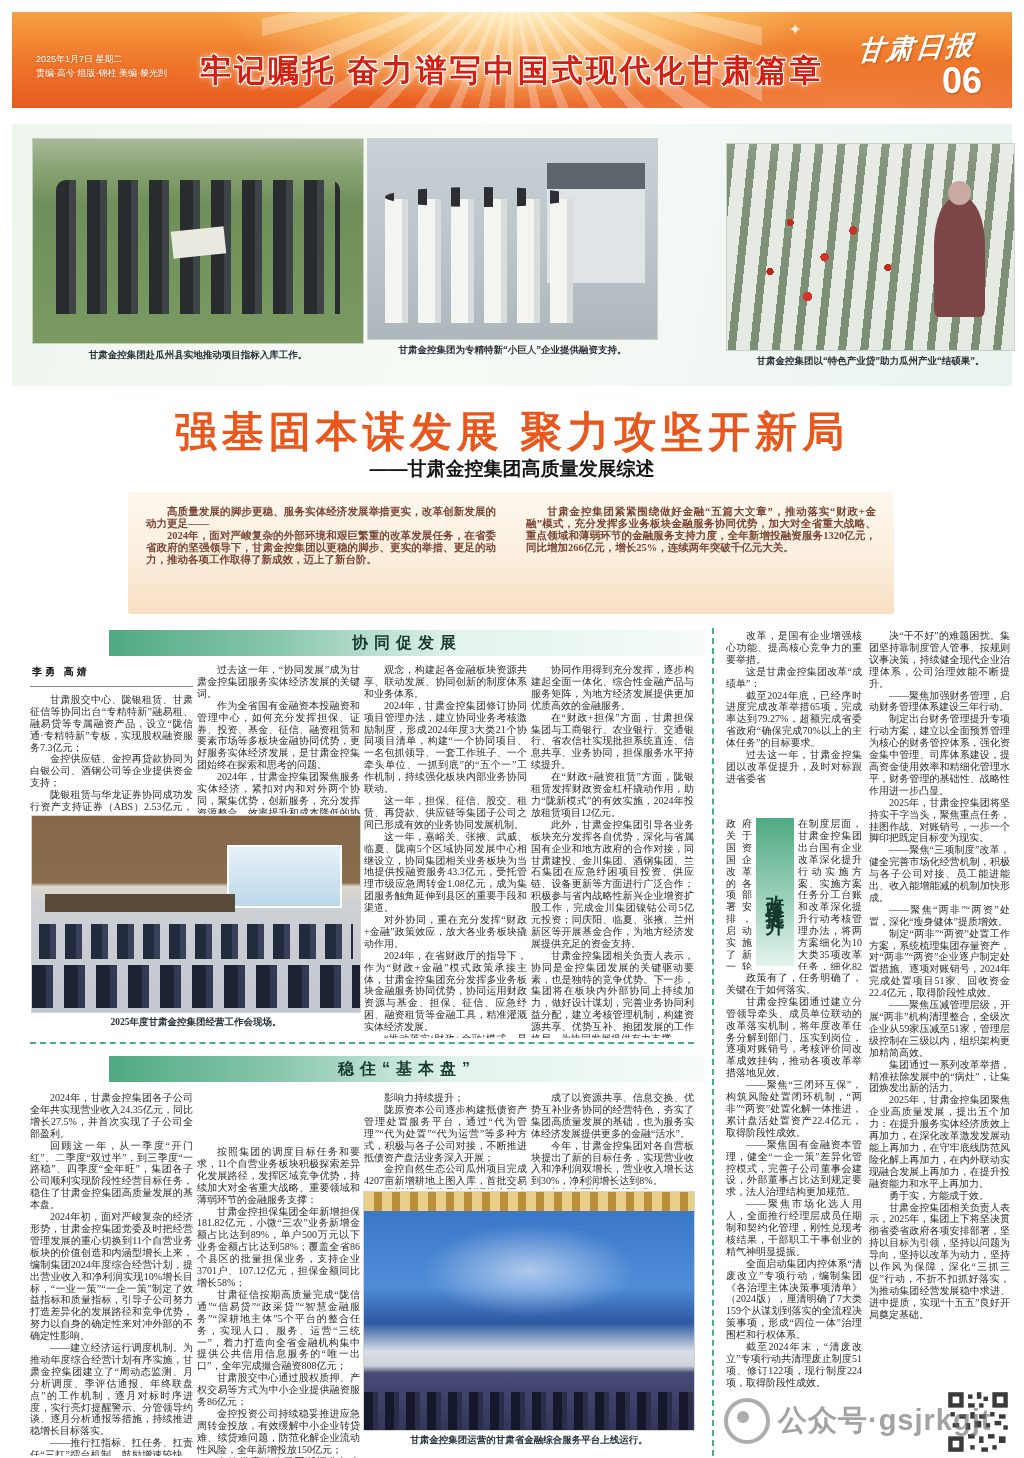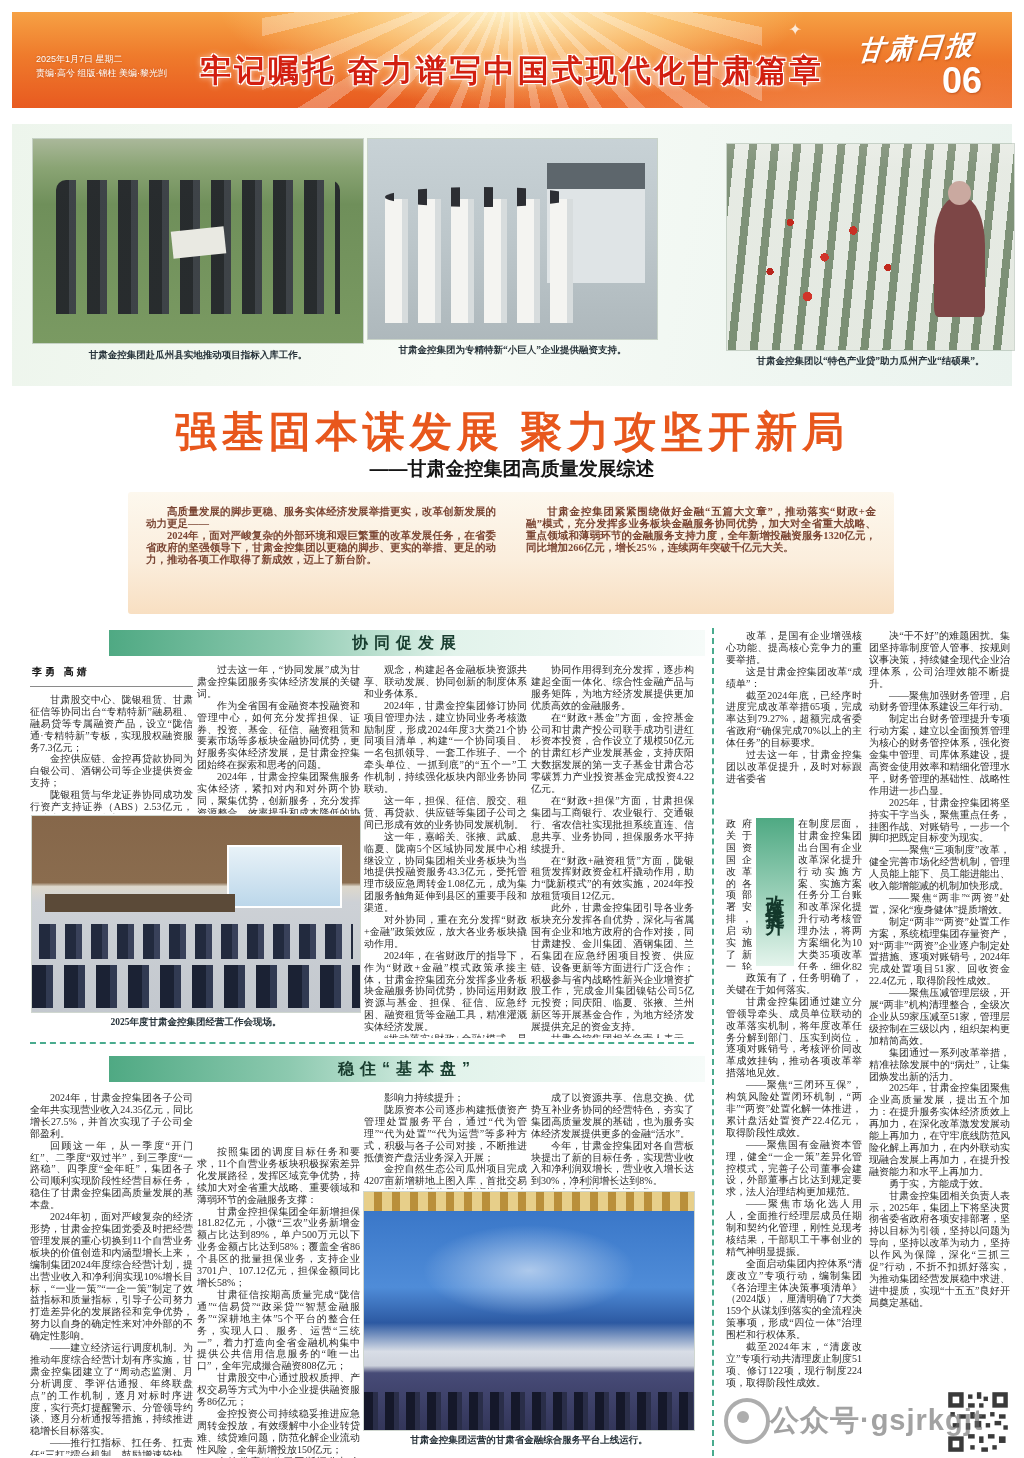--- a/index.html
+++ b/index.html
@@ -128,21 +128,21 @@
   .c5top{height:186px;overflow:hidden;}
   .c5mid{height:152px;display:flex;gap:4px;overflow:hidden;margin:2px 0;}
   .midL{width:26px;overflow:hidden;}
   .midR{flex:1;overflow:hidden;}
   .vband{width:38px;height:148px;flex:0 0 38px;background:linear-gradient(180deg,#4fa983 0%,#9ed2bb 55%,#e4f4ec 100%);
     writing-mode:vertical-rl;text-orientation:upright;display:flex;align-items:center;justify-content:center;
     font-family:"Liberation Sans","DejaVu Sans",sans-serif;font-weight:bold;font-size:19px;letter-spacing:5px;color:#14382b;}
   .c5bot{height:480px;overflow:hidden;}
 
   
-  .watermark{position:absolute;left:724px;top:1398px;display:flex;align-items:center;z-index:6;
+  .watermark{position:absolute;left:724px;top:1398px;display:flex;align-items:center;gap:8px;z-index:6;
     color:rgba(105,105,105,.62);font-size:29px;font-weight:bold;font-family:"Liberation Sans","DejaVu Sans",sans-serif;
     letter-spacing:1px;}
   .wm-icon{width:38px;height:38px;border:4px solid rgba(105,105,105,.55);border-radius:50%;position:relative;flex:0 0 38px;}
   .wm-icon:before{content:"";position:absolute;left:9px;top:9px;width:12px;height:12px;background:rgba(105,105,105,.55);border-radius:50%;}
   .qr{position:absolute;left:946px;top:1390px;width:64px;height:64px;z-index:5;background:#fff;}
 </style>
 </head>
 <body>
 
 <div class="page">
@@ -212,21 +212,20 @@
       <p class="para">观念，构建起各金融板块资源共享、联动发展、协同创新的制度体系和业务体系。</p>
       <p class="para">2024年，甘肃金控集团修订协同项目管理办法，建立协同业务考核激励制度，形成2024年度3大类21个协同项目清单，构建“一个协同项目、一名包抓领导、一套工作班子、一个牵头单位、一抓到底”的“五个一”工作机制，持续强化板块内部业务协同联动。</p>
       <p class="para">这一年，担保、征信、股交、租赁、再贷款、供应链等集团子公司之间已形成有效的业务协同发展机制。</p>
       <p class="para">这一年，嘉峪关、张掖、武威、临夏、陇南5个区域协同发展中心相继设立，协同集团相关业务板块为当地提供投融资服务43.3亿元，受托管理市级应急周转金1.08亿元，成为集团服务触角延伸到县区的重要手段和渠道。</p>
       <p class="para">对外协同，重在充分发挥“财政+金融”政策效应，放大各业务板块撬动作用。</p>
       <p class="para">2024年，在省财政厅的指导下，作为“财政+金融”模式政策承接主体，甘肃金控集团充分发挥多业务板块金融服务协同优势，协同运用财政资源与基金、担保、征信、应急纾困、融资租赁等金融工具，精准灌溉实体经济发展。</p>
       <p class="para">“推动落实‘财政+金融’模式，是甘肃金控集团拓展发展空间的重大机遇和重要抓手。”甘肃金控集团相关负责人如是说。</p>
     </div>
   <div class="col" id="c4a">
       <p class="para">协同作用得到充分发挥，逐步构建起全面一体化、综合性金融产品与服务矩阵，为地方经济发展提供更加优质高效的金融服务。</p>
-      <p class="para">在“财政+基金”方面，金控基金公司和甘肃产投公司联手成功引进红杉资本投资，合作设立了规模50亿元的甘肃红杉产业发展基金，支持庆阳大数据发展的第一支子基金甘肃合芯零碳算力产业投资基金完成投资4.22亿元。</p>
       <p class="para">在“财政+担保”方面，甘肃担保集团与工商银行、农业银行、交通银行、省农信社实现批担系统直连、信息共享、业务协同，担保服务水平持续提升。</p>
       <p class="para">在“财政+融资租赁”方面，陇银租赁发挥财政资金杠杆撬动作用，助力“陇新模式”的有效实施，2024年投放租赁项目12亿元。</p>
       <p class="para">此外，甘肃金控集团引导各业务板块充分发挥各自优势，深化与省属国有企业和地方政府的合作对接，同甘肃建投、金川集团、酒钢集团、兰石集团在应急纾困项目投资、供应链、设备更新等方面进行广泛合作；积极参与省内战略性新兴企业增资扩股工作，完成金川集团镍钴公司5亿元投资；同庆阳、临夏、张掖、兰州新区等开展基金合作，为地方经济发展提供充足的资金支持。</p>
       <p class="para">甘肃金控集团相关负责人表示，协同是金控集团发展的关键驱动要素，也是独特的竞争优势。下一步，集团将在板块内外部协同上持续加力，做好设计谋划，完善业务协同利益分配，建立考核管理机制，构建资源共享、优势互补、抱团发展的工作格局，为协同发展提供有力支撑。</p>
     </div>
 
   <div class="photo" id="photoMeeting">
     <div class="screen"></div>
     <div class="headtable"></div>
     <div class="rows1"></div>
@@ -293,21 +292,21 @@
         <p class="para">——聚焦市场化选人用人，全面推行经理层成员任期制和契约化管理，刚性兑现考核结果，干部职工干事创业的精气神明显提振。</p>
         <p class="para">全面启动集团内控体系“清废改立”专项行动，编制集团《各治理主体决策事项清单》（2024版），厘清明确了7大类159个从谋划到落实的全流程决策事项，形成“四位一体”治理围栏和行权体系。</p>
         <p class="para">截至2024年末，“清废改立”专项行动共清理废止制度51项、修订122项，现行制度224项，取得阶段性成效。</p>
       </div>
   </div>
   <div class="col" id="c6">
       <p class="para">决“干不好”的难题困扰。集团坚持靠制度管人管事、按规则议事决策，持续健全现代企业治理体系，公司治理效能不断提升。</p>
       <p class="para">——聚焦加强财务管理，启动财务管理体系建设三年行动。</p>
       <p class="para">制定出台财务管理提升专项行动方案，建立以全面预算管理为核心的财务管控体系，强化资金集中管理、司库体系建设，提高资金使用效率和精细化管理水平，财务管理的基础性、战略性作用进一步凸显。</p>
       <p class="para">2025年，甘肃金控集团将坚持实干字当头，聚焦重点任务，挂图作战、对账销号，一步一个脚印把既定目标变为现实。</p>
-      <p class="para">——聚焦“三项制度”改革，健全完善市场化经营机制，管理人员能上能下、员工能进能出、收入能增能减的机制加快形成。</p>
+      <p class="para">——聚焦“三项制度”改革，健全完善市场化经营机制，积极与各子公司对接、员工能进能出、收入能增能减的机制加快形成。</p>
       <p class="para">——聚焦“两非”“两资”处置，深化“瘦身健体”提质增效。</p>
       <p class="para">制定“两非”“两资”处置工作方案，系统梳理集团存量资产，对“两非”“两资”企业逐户制定处置措施、逐项对账销号，2024年完成处置项目51家、回收资金22.4亿元，取得阶段性成效。</p>
       <p class="para">——聚焦压减管理层级，开展“两非”机构清理整合，全级次企业从59家压减至51家，管理层级控制在三级以内，组织架构更加精简高效。</p>
       <p class="para">集团通过一系列改革举措，精准祛除发展中的“病灶”，让集团焕发出新的活力。</p>
       <p class="para">2025年，甘肃金控集团聚焦企业高质量发展，提出五个加力：在提升服务实体经济质效上再加力，在深化改革激发发展动能上再加力，在守牢底线防范风险化解上再加力，在内外联动实现融合发展上再加力，在提升投融资能力和水平上再加力。</p>
       <p class="para">勇于实，方能成于效。</p>
       <p class="para">甘肃金控集团相关负责人表示，2025年，集团上下将坚决贯彻省委省政府各项安排部署，坚持以目标为引领，坚持以问题为导向，坚持以改革为动力，坚持以作风为保障，深化“三抓三促”行动，不折不扣抓好落实，为推动集团经营发展稳中求进、进中提质，实现“十五五”良好开局奠定基础。</p>
     </div>
 
   <div class="watermark">

